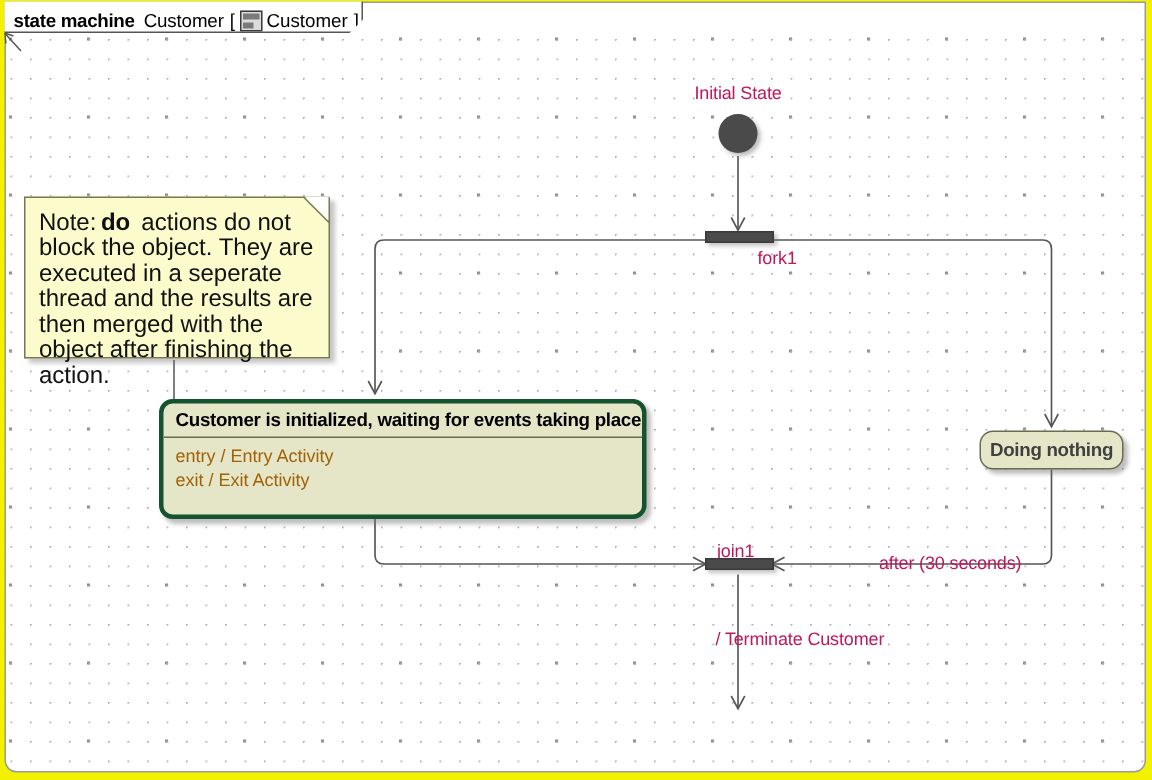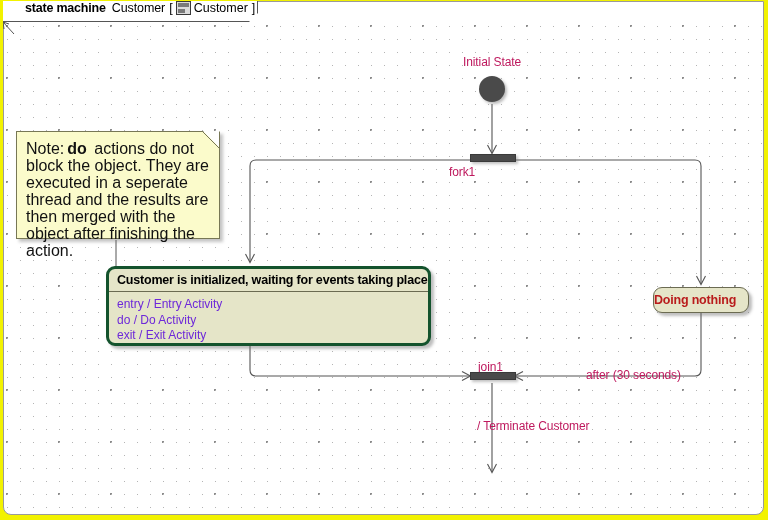--- a/index.html
+++ b/index.html
@@ -54,22 +54,22 @@
     pointer-events: none;
   }
   
   .diagram-header {
     position: absolute;
     left: 3px;
     top: 1px;
     height: 21px;
     z-index: 6;
     display: flex;
-    align-items: flex-start;
-    padding: 0 2px 0 22px;
+    align-items: flex-end;
+    padding: 0 2px 0 6px;
     background: #ffffff;
     border-right: 1px solid #555;
     border-bottom: 1px solid #555;
     box-sizing: border-box;
     white-space: nowrap;
     font-size: 12.5px;
     color: #000;
   }
   .hdr-kind {
     font-weight: bold;
@@ -145,33 +145,33 @@
     color: #000;
     padding: 4px 8px 4px 8px;
     border-bottom: 1px solid #6b6b52;
     white-space: nowrap;
     letter-spacing: -0.2px;
   }
   .state-body {
     padding: 5px 8px 8px 8px;
     font-size: 12px;
     line-height: 15.5px;
-    color: #6d28d9;
+    color: #a16207;
   }
   .state-simple {
     background: #e5e5c8;
     border: 1px solid #6b6b52;
     border-radius: 9px;
     box-shadow: 3px 3px 3px rgba(110,110,110,0.45);
     font-size: 12.5px;
     font-weight: bold;
-    color: #b91c1c;
+    color: #404040;
     display: flex;
     align-items: center;
-    justify-content: flex-start;
+    justify-content: center;
     box-sizing: border-box;
     letter-spacing: -0.2px;
   }
 
   
   .note {
     background: #fbfbcb;
     border: 1px solid #777755;
     box-shadow: 3px 3px 3px rgba(110,110,110,0.4);
     box-sizing: border-box;
@@ -263,35 +263,34 @@
       <path d="M492,383 L492,472" stroke="#555" stroke-width="1.1" fill="none" marker-end="url(#arrow)"></path>
 
       <path d="M116,240 L116,272" stroke="#555" stroke-width="1" fill="none"></path>
     </svg>
   </div>
 
   <div class="lbl" style="left:463px; top:55px;">Initial State</div>
   <div class="node initial-node" style="left:479px; top:76px;"></div>
 
   <div class="node bar-node" style="left:470px; top:154px; width:46px; height:8px;"></div>
-  <div class="lbl" style="left:449px; top:165px;">fork1</div>
+  <div class="lbl" style="left:505px; top:165px;">fork1</div>
 
   <div class="node note" style="left:16px; top:131px; width:204px; height:108px;">
     <span>Note:</span><b style="margin:0 3px;">do</b><span> actions do not block the object. They are executed in a seperate thread and the results are then merged with the object after finishing the action.</span>
     <span class="fold"></span>
     <svg class="fold-line" viewBox="0 0 18 18">
       <path d="M0.5,0.5 L17.5,17.5 M17.5,17.5 L17.5,0.5" stroke="#777755" stroke-width="1" fill="none"></path>
     </svg>
   </div>
 
   <div class="node state-box" style="left:106px; top:266px; width:325px; height:80px;">
     <div class="state-title">Customer is initialized, waiting for events taking place</div>
     <div class="state-body">
       <div>entry / Entry Activity</div>
-      <div>do / Do Activity</div>
       <div>exit / Exit Activity</div>
     </div>
   </div>
 
   <div class="node state-simple" style="left:653px; top:287px; width:96px; height:26px;">
     <span>Doing nothing</span>
   </div>
 
   <div class="lbl" style="left:478px; top:360px;">join1</div>
   <div class="node bar-node" style="left:470px; top:372px; width:46px; height:8px;"></div>

